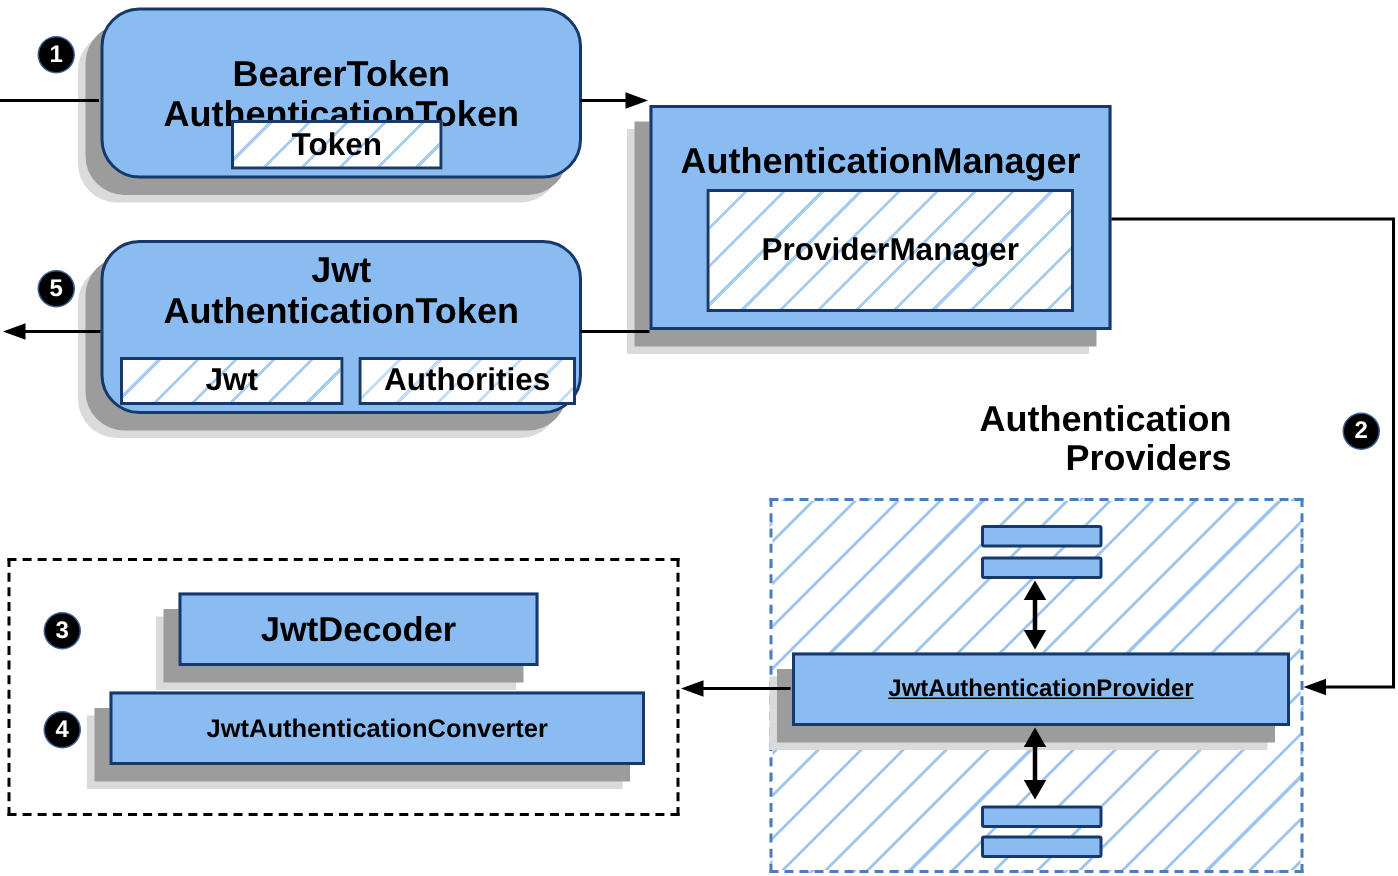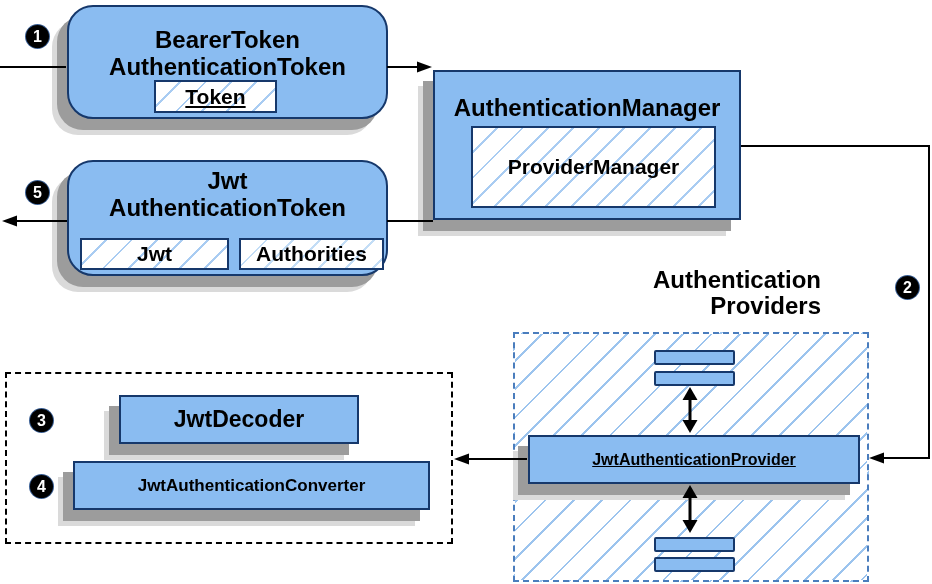--- a/index.html
+++ b/index.html
@@ -43,22 +43,22 @@
     text-align:center; box-shadow:0 0 0 1px #3a5f94; z-index:20;
   }
   .label { position:absolute; text-align:right; }
   #arrow-layer { position:absolute; left:0; top:0; z-index:10; pointer-events:none; }
   #arrow-layer line, #arrow-layer polyline { stroke:#000; stroke-width:2; fill:none; }
   #arrow-layer .thick { stroke-width:3; }
   #arrow-layer polygon { fill:#000; }
 
   
   #bearer-box   { left:67px; top:5px;   width:321px; height:114px; }
-  #bearer-title { padding-top:19px; }
-  #token-chip   { left:85px; top:73px;  width:123px; height:33px; line-height:29px;text-decoration:underline; }
+  #bearer-title { padding-top:19px;margin-top:10px; }
+  #token-chip   { left:85px; top:73px;  width:141px; height:33px; line-height:29px; }
 
   #authmgr-box   { left:433px; top:70px; width:308px; height:150px; }
   #authmgr-title { padding-top:22px; }
   #provider-mgr  { left:36px; top:54px; width:245px; height:82px; font-size:21px; }
 
   #jwt-box    { left:67px;  top:160px; width:321px; height:116px; }
   #jwt-title  { padding-top:5px; }
   #jwt-chip   { left:11px;  top:76px; width:149px; height:32px; line-height:28px; }
   #auth-chip  { left:170px; top:76px; width:145px; height:32px; line-height:28px; background-image:repeating-linear-gradient(135deg, rgba(0,0,0,0) 0 17px, #c3ddf6 17px 19px); }
 

